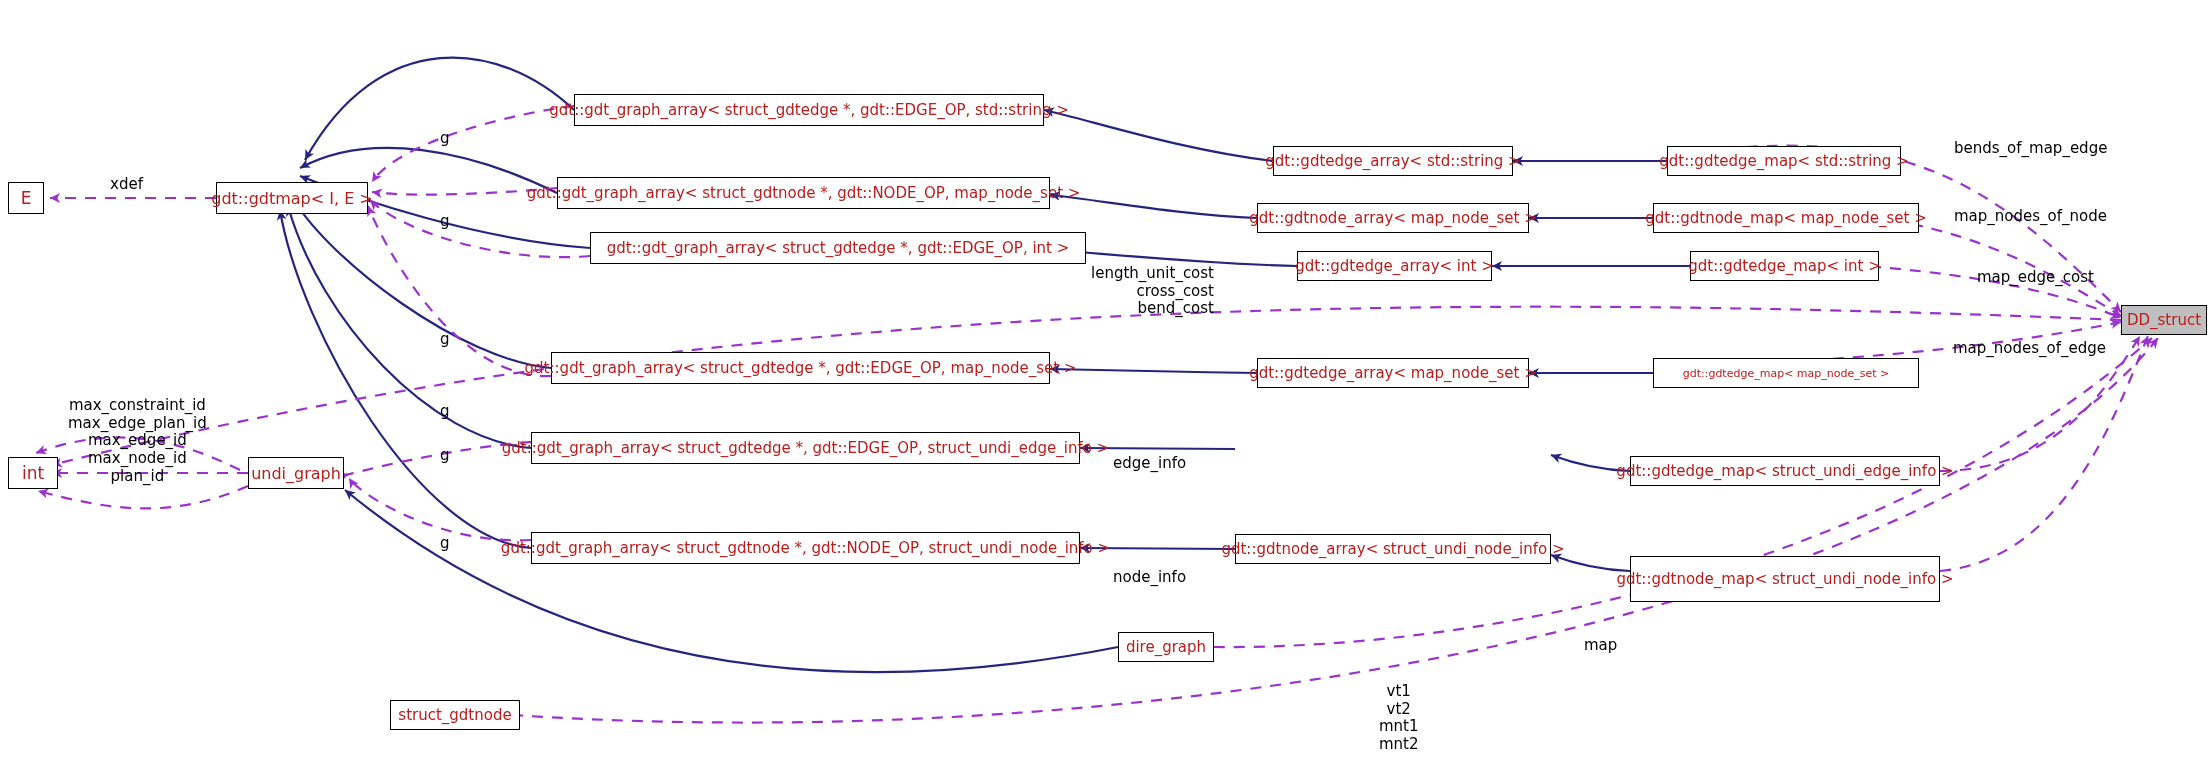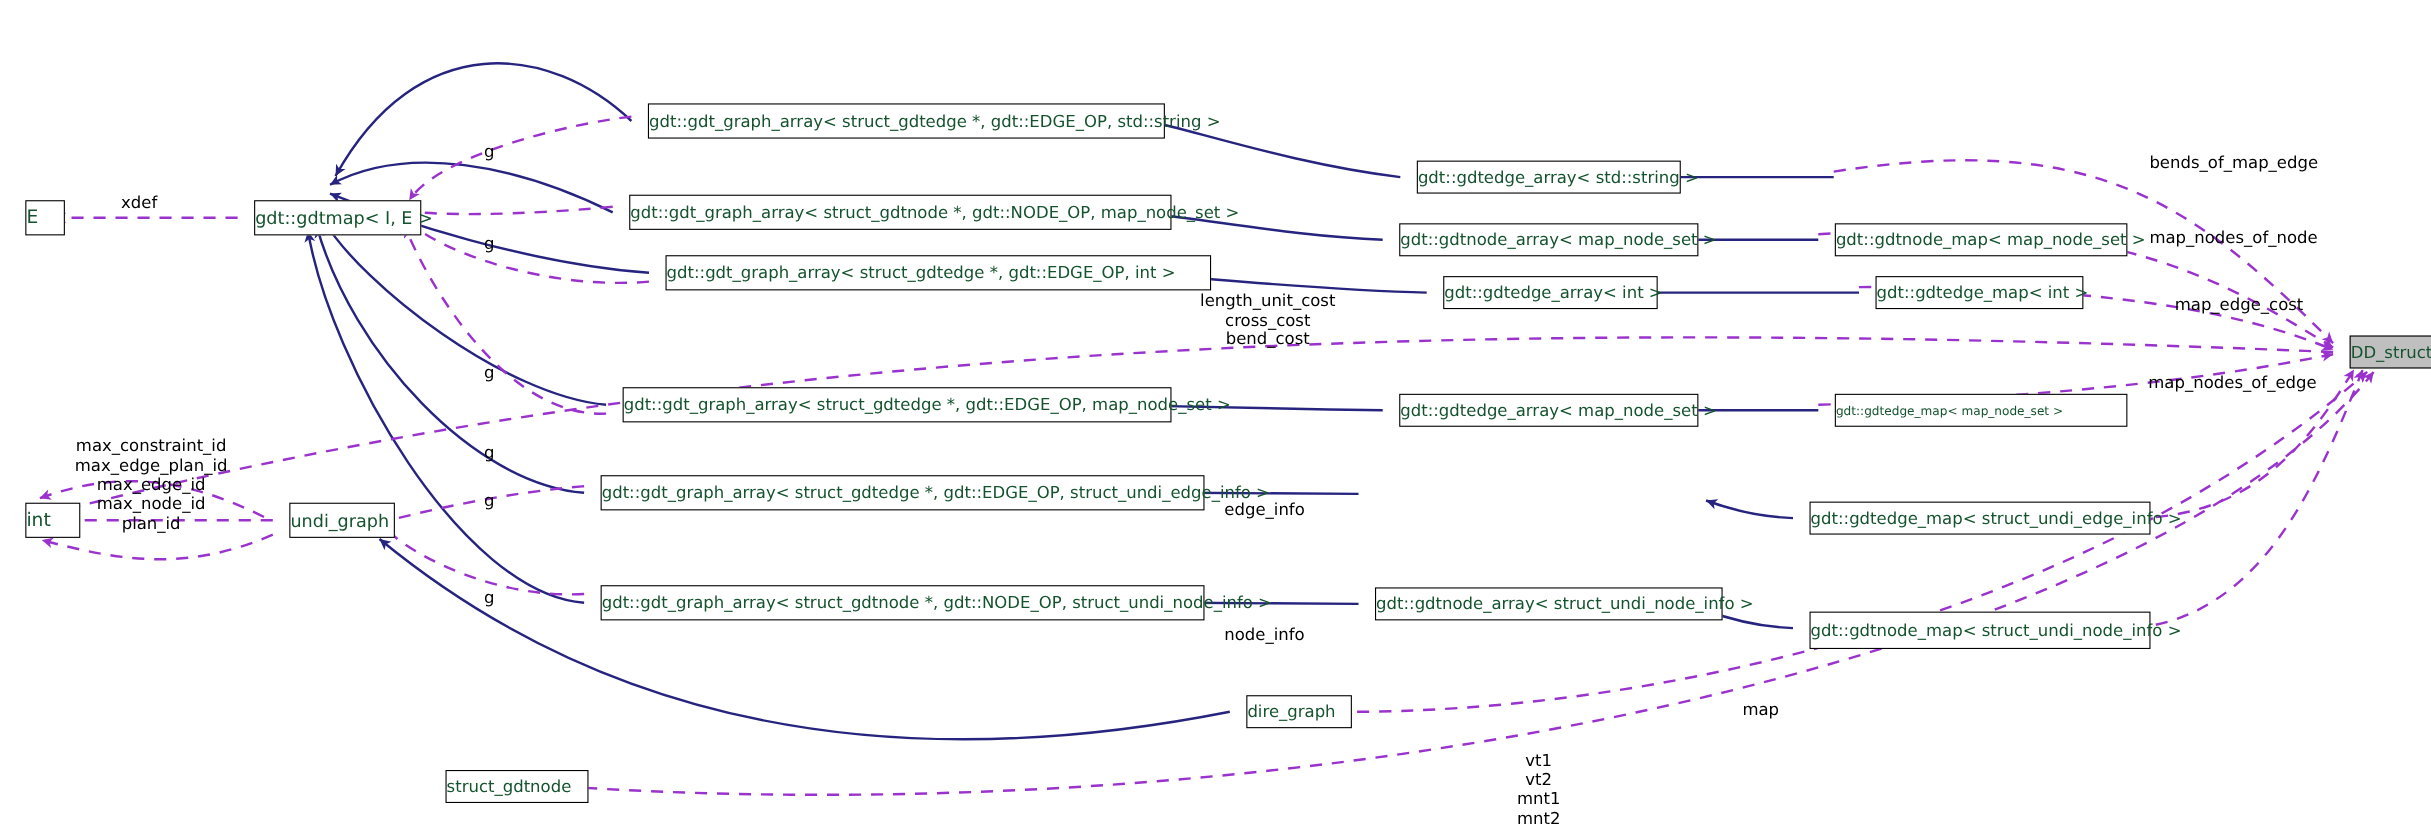--- a/index.html
+++ b/index.html
@@ -1,22 +1,22 @@
 <!DOCTYPE html>
 <html><head>
 <meta charset="utf-8">
 <style>
   html,body{margin:0;padding:0;background:#ffffff;}
   body{font-family:"DejaVu Sans", sans-serif;}
   #canvas{position:relative;width:2210px;height:758px;background:#ffffff;overflow:hidden;}
   svg.edges{position:absolute;left:0;top:0;width:2210px;height:758px;pointer-events:none;}
   .node{position:absolute;box-sizing:border-box;background:#ffffff;border:1.5px solid #000000;
-        display:flex;align-items:center;
-        font-family:"DejaVu Sans", sans-serif;color:#14532d;white-space:nowrap;
-        letter-spacing:0px;margin-left:15px;}
+        display:flex;align-items:center;justify-content:center;
+        font-family:"DejaVu Sans", sans-serif;color:#b91c1c;white-space:nowrap;
+        letter-spacing:0px;}
   .node.hl{background:#bfbfbf;border:1.5px solid #000000;}
   .elabel{position:absolute;font-family:"DejaVu Sans", sans-serif;color:#000000;
           white-space:pre;text-align:center;line-height:1.18;}
 </style>
 </head>
 <body>
 
 <div id="canvas">
 
   <svg class="edges" viewBox="0 0 2210 758">
@@ -127,48 +127,51 @@
   <div class="node" style="left:1297px;top:251px;width:195px;height:30px;font-size:15px;">
       <span>gdt::gdtedge_array&lt; int &gt;</span>
     </div>
   <div class="node" style="left:1257px;top:358px;width:272px;height:30px;font-size:15px;">
       <span>gdt::gdtedge_array&lt; map_node_set &gt;</span>
     </div>
   <div class="node" style="left:1235px;top:534px;width:316px;height:30px;font-size:15px;">
       <span>gdt::gdtnode_array&lt; struct_undi_node_info &gt;</span>
     </div>
 
+  <div class="node" style="left:1667px;top:146px;width:234px;height:30px;font-size:15px;">
+      <span>gdt::gdtedge_map&lt; std::string &gt;</span>
+    </div>
   <div class="node" style="left:1653px;top:203px;width:266px;height:30px;font-size:15px;">
       <span>gdt::gdtnode_map&lt; map_node_set &gt;</span>
     </div>
   <div class="node" style="left:1690px;top:251px;width:189px;height:30px;font-size:15px;">
       <span>gdt::gdtedge_map&lt; int &gt;</span>
     </div>
   <div class="node" style="left:1653px;top:358px;width:266px;height:30px;font-size:11px;">
       <span>gdt::gdtedge_map&lt; map_node_set &gt;</span>
     </div>
   <div class="node" style="left:1630px;top:456px;width:310px;height:30px;font-size:15px;">
       <span>gdt::gdtedge_map&lt; struct_undi_edge_info &gt;</span>
     </div>
-  <div class="node" style="left:1630px;top:556px;width:310px;height:34px;font-size:15px;">
+  <div class="node" style="left:1630px;top:556px;width:310px;height:46px;font-size:15px;">
       <span>gdt::gdtnode_map&lt; struct_undi_node_info &gt;</span>
     </div>
 
   <div class="node hl" style="left:2121px;top:305px;width:86px;height:30px;font-size:15px;">
       <span>DD_struct</span>
     </div>
 
   <div class="elabel" style="left:110px;top:176px;font-size:15px;">xdef</div>
   <div class="elabel" style="left:440px;top:130px;font-size:15px;">g</div>
   <div class="elabel" style="left:440px;top:213px;font-size:15px;">g</div>
   <div class="elabel" style="left:440px;top:331px;font-size:15px;">g</div>
   <div class="elabel" style="left:440px;top:403px;font-size:15px;">g</div>
   <div class="elabel" style="left:440px;top:447px;font-size:15px;">g</div>
   <div class="elabel" style="left:440px;top:535px;font-size:15px;">g</div>
-  <div class="elabel" style="left:1091px;top:265px;font-size:15px;">length_unit_cost
+  <div class="elabel" style="left:1091px;top:265px;font-size:15px;text-align:right;">length_unit_cost
 cross_cost
 bend_cost</div>
   <div class="elabel" style="left:1113px;top:455px;font-size:15px;">edge_info</div>
   <div class="elabel" style="left:1113px;top:555px;font-size:15px;margin-top:14px;">node_info</div>
   <div class="elabel" style="left:68px;top:397px;font-size:15px;">max_constraint_id
 max_edge_plan_id
 max_edge_id
 max_node_id
 plan_id</div>
   <div class="elabel" style="left:1954px;top:140px;font-size:15px;">bends_of_map_edge</div>

